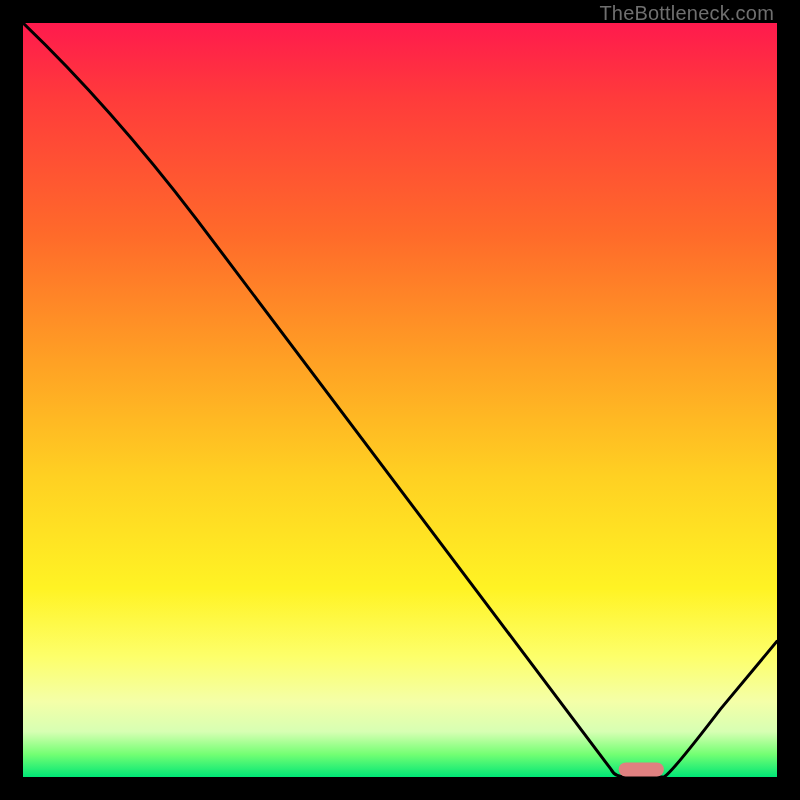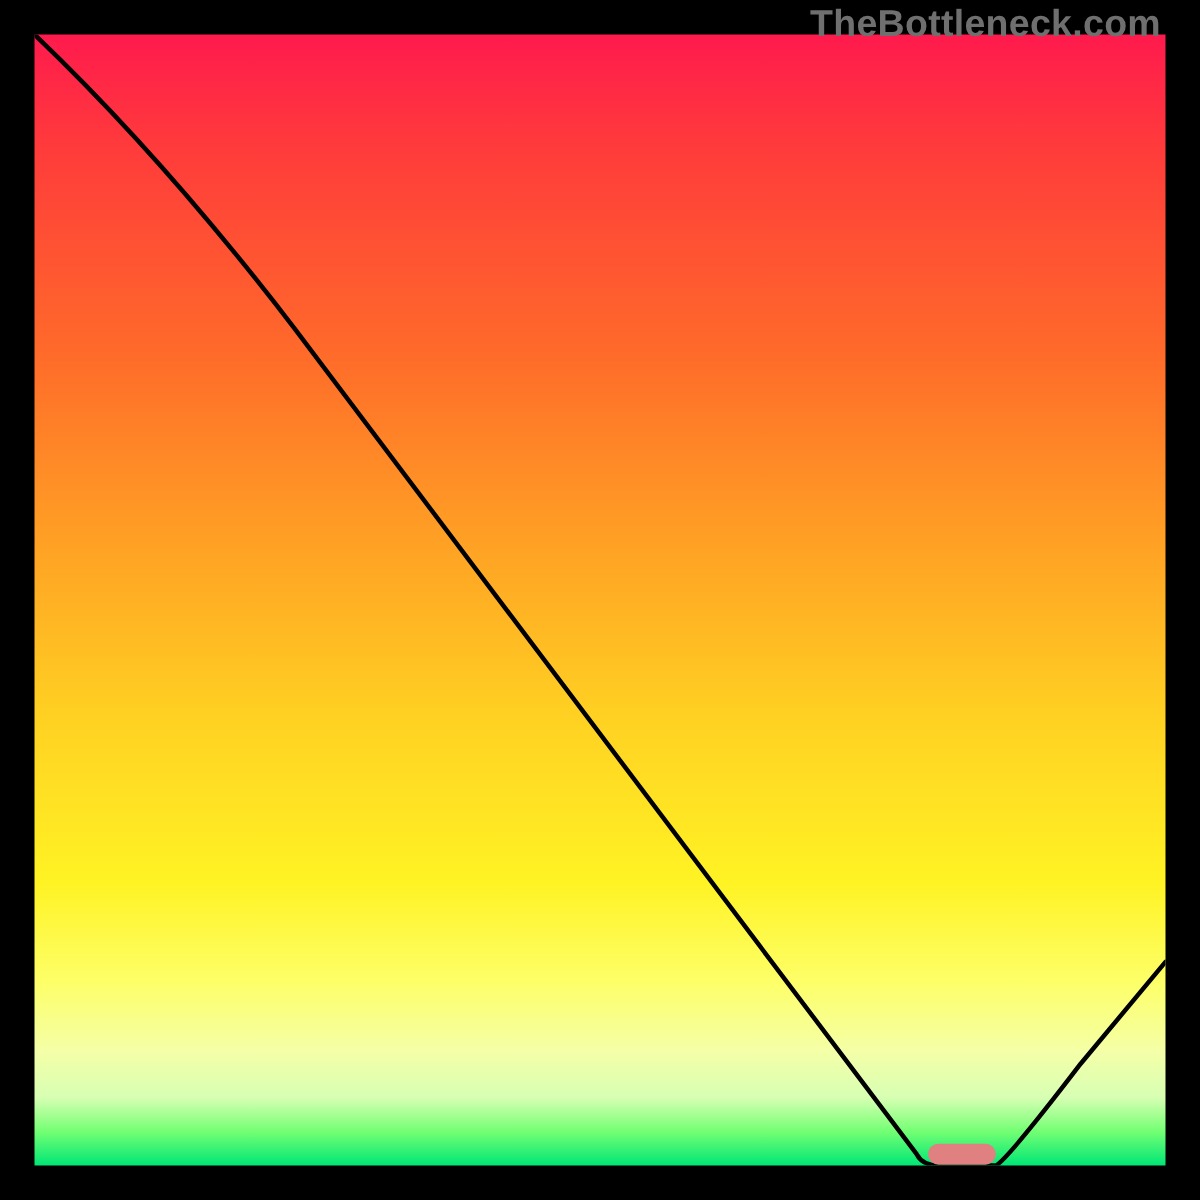--- a/index.html
+++ b/index.html
@@ -46,22 +46,22 @@
     left: 0;
     top: 0;
     width: 754px;
     height: 754px;
   }
   .attribution {
     position: absolute;
     top: 2px;
     right: 26px;
     color: #6f6f6f;
-    font-size: 25px;
-    font-weight: 700;
+    font-size: 20px;
+    font-weight: 400;
     letter-spacing: 0.2px;
     user-select: none;
   }
 </style>
 </head>
 <body>
 
 <div class="frame">
   <div class="plot">
     <svg viewBox="0 0 754 754" preserveAspectRatio="none">

